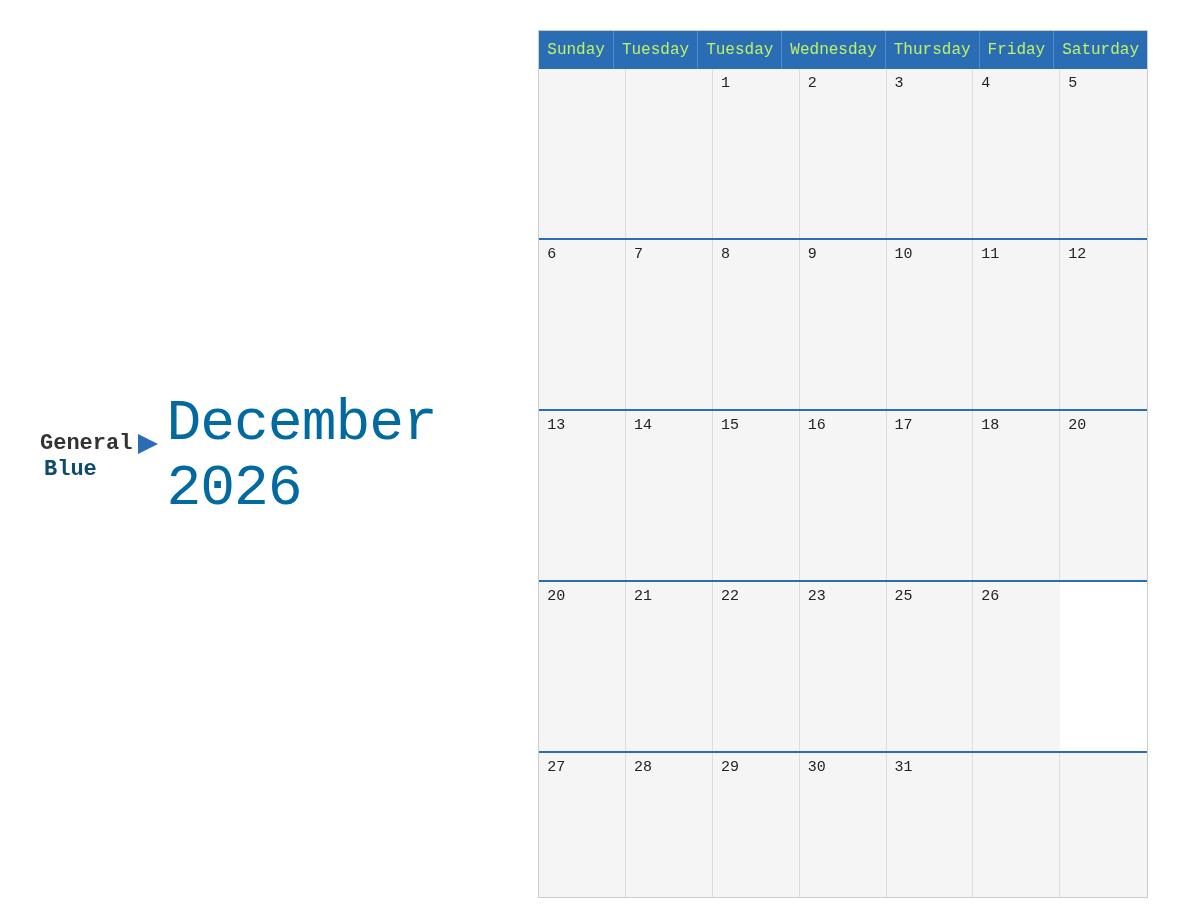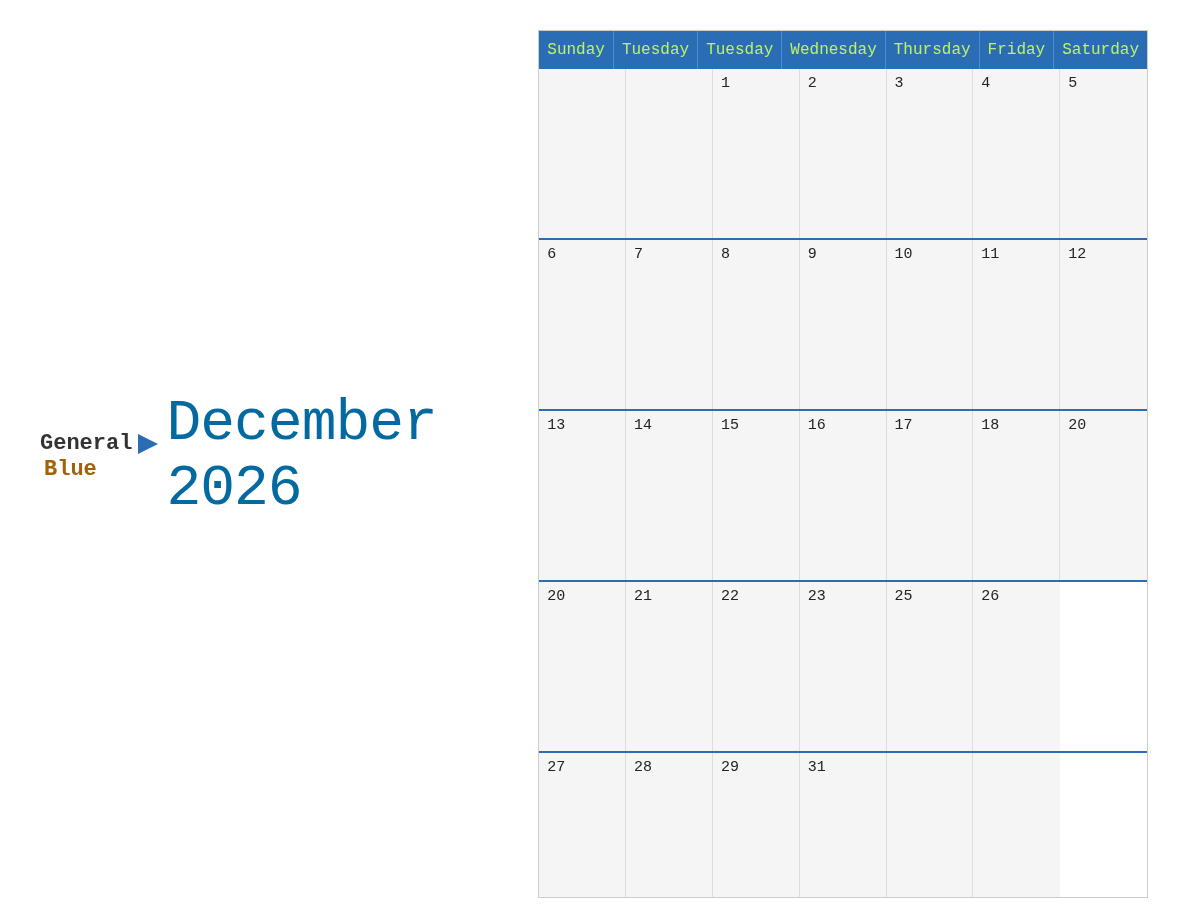--- a/index.html
+++ b/index.html
@@ -36,21 +36,21 @@
     .logo-text-general {
       font-size: 22px;
       font-weight: bold;
       color: #333;
       line-height: 1.1;
     }
 
     .logo-text-blue {
       font-size: 22px;
       font-weight: bold;
-      color: #a16207;
+      color: #0c4a6e;
       line-height: 1.1;
     }
 
     .logo-icon {
       width: 28px;
       height: 28px;
       margin-left: 2px;
       margin-right: 4px;
     }
 
@@ -261,20 +261,23 @@
           <div class="cal-cell">
             <span class="day-number">27</span>
           </div>
           <div class="cal-cell">
             <span class="day-number">28</span>
           </div>
           <div class="cal-cell">
             <span class="day-number">29</span>
           </div>
           <div class="cal-cell">
+            <span class="day-number">30</span>
+          </div>
+          <div class="cal-cell">
             <span class="day-number">31</span>
           </div>
           <div class="cal-cell empty"></div>
           <div class="cal-cell empty"></div>
         </div>
       </div>
   </div>
 </div>
 
 </body></html>

